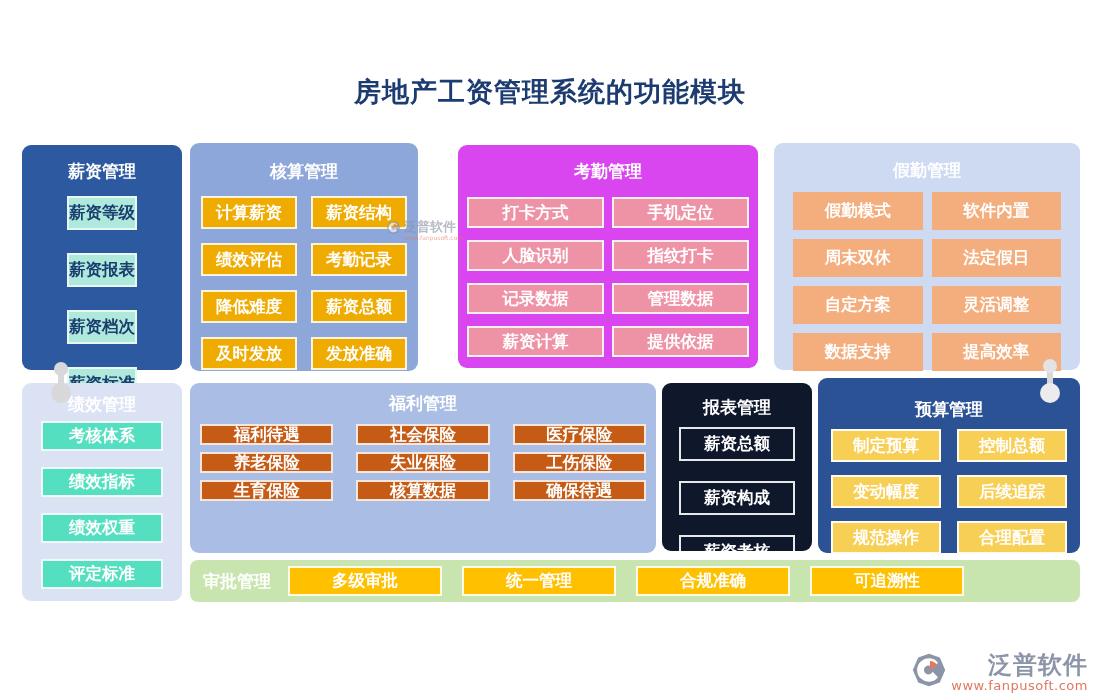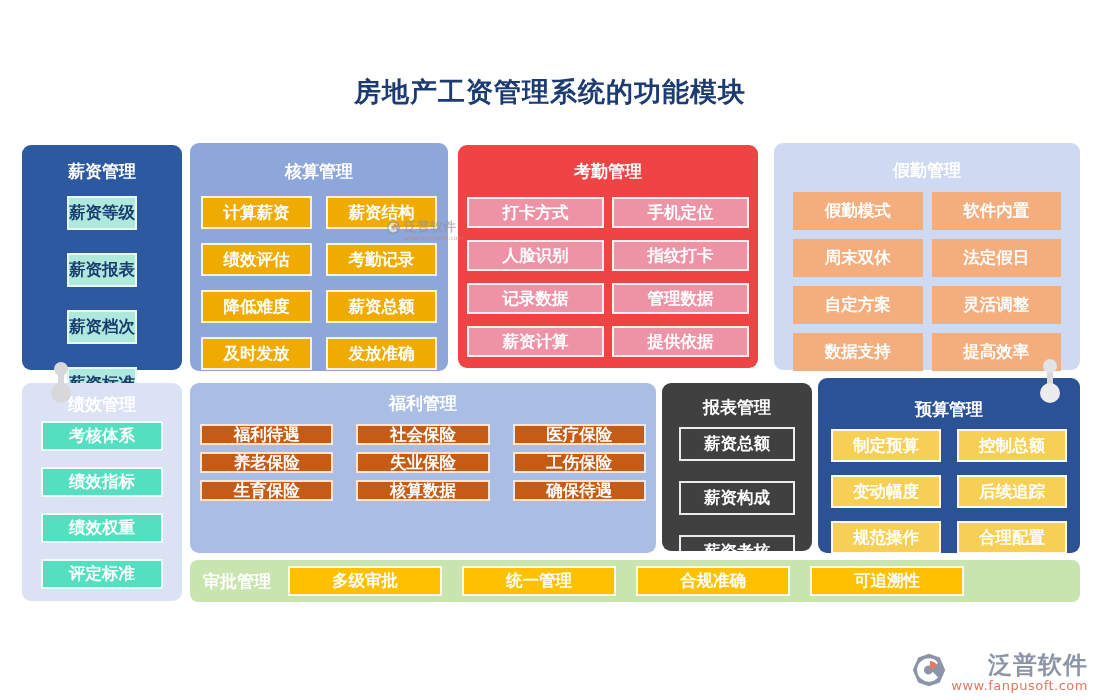--- a/index.html
+++ b/index.html
@@ -19,47 +19,47 @@
   .grid2 { display:grid; grid-template-columns:1fr 1fr; }
   .grid3 { display:grid; grid-template-columns:1fr 1fr 1fr; }
   .colflex { display:flex; flex-direction:column; }
 
   
   #p-salary { left:22px; top:145px; width:160px; height:225px; background:#2D59A1; }
   #p-salary .panel-title { margin:15px 0 13px; }
   #p-salary .chips { gap:23px; padding:0 33px;align-items:center; }
   #p-salary .chip { height:34px; background:#AFE9DC; border:2px solid #E7F7F2; color:#1B3C6E; }
 
-  #p-accounting { left:190px; top:143px; width:258px; height:228px; background:#8EA7DA; }
+  #p-accounting { left:190px; top:143px; width:228px; height:228px; background:#8EA7DA; }
   #p-accounting .panel-title { margin:17px 0 13px; }
   #p-accounting .chips { gap:14px 14px; padding:0 11px; }
   #p-accounting .chip { height:33px; background:#F0AB00; border:2px solid rgba(255,255,255,.85); }
 
-  #p-attendance { left:458px; top:145px; width:300px; height:223px; background:#ef4444; }
+  #p-attendance { left:458px; top:145px; width:300px; height:223px; background:#d946ef; }
   #p-attendance .panel-title { margin:15px 0 14px; }
   #p-attendance .chips { gap:12px 8px; padding:0 9px;text-align:right; }
   #p-attendance .chip { height:31px; background:#EE93A6; border:2px solid rgba(255,255,255,.85); }
 
   #p-leave { left:774px; top:143px; width:306px; height:227px; background:#CED9F2; }
   #p-leave .panel-title { margin:16px 0 10px; }
   #p-leave .chips { gap:9px 9px; padding:0 19px; }
   #p-leave .chip { height:38px; background:#F4AD7D; }
 
   
   #p-performance { left:22px; top:383px; width:160px; height:218px; background:#DBE2F3; }
   #p-performance .panel-title { margin:10px 0 5px; }
   #p-performance .chips { gap:16px; padding:0 19px; }
   #p-performance .chip { height:30px; background:#54E0C0; border:2px solid rgba(255,255,255,.9); }
 
   #p-welfare { left:190px; top:383px; width:466px; height:170px; background:#A9BDE5; }
   #p-welfare .panel-title { margin:9px 0 9px; }
   #p-welfare .chips { gap:7px 23px; padding:0 10px; }
   #p-welfare .chip { height:21px; background:#C65B15; border:2px solid rgba(255,255,255,.85); }
 
-  #p-report { left:662px; top:383px; width:150px; height:168px; background:#404040; }
+  #p-report { left:662px; top:383px; width:150px; height:168px; background:#0f172a; }
   #p-report .panel-title { margin:13px 0 8px; }
   #p-report .chips { gap:20px; padding:0 17px; }
   #p-report .chip { height:34px; background:transparent; border:2px solid rgba(255,255,255,.9); }
 
   #p-budget { left:818px; top:378px; width:262px; height:175px; background:#2B5295; }
   #p-budget .panel-title { margin:20px 0 8px; }
   #p-budget .chips { gap:13px 16px; padding:0 13px; }
   #p-budget .chip { height:33px; background:#F8CF55; border:2px solid rgba(255,255,255,.9); }
 
   

